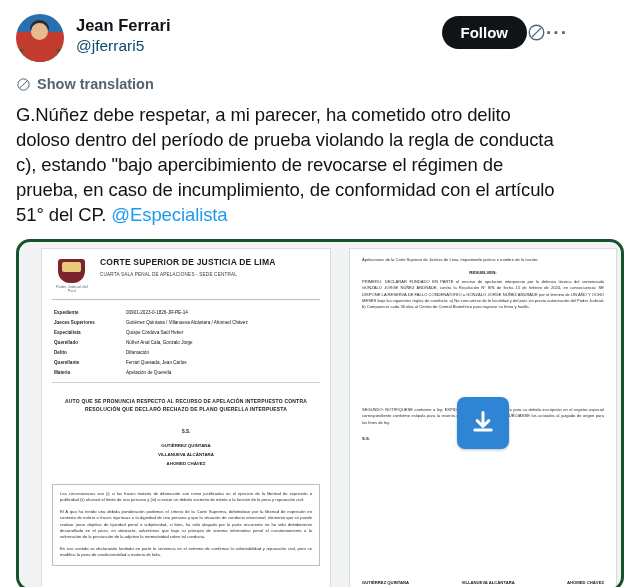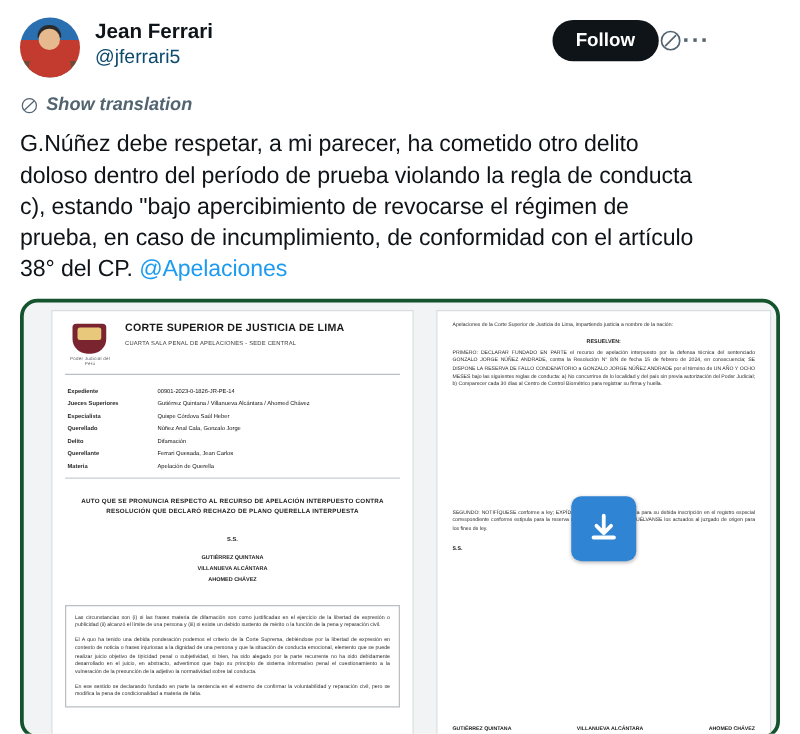--- a/index.html
+++ b/index.html
@@ -103,21 +103,20 @@
     gap: 6px;
     margin-top: 14px;
     margin-left: 0;
   }
   .translate-row .tr-icon { color: #536471; display:inline-flex; }
   .translate-link {
     color: #536471;
     font-size: 14.5px;
     font-weight: bold;
     cursor: pointer;
-    font-style: italic;
   }
   .tweet-text {
     margin-top: 10px;
     font-size: 18.5px;
     line-height: 25px;
     color: #0f1419;
     letter-spacing: -0.1px;
   }
   .mention { color: #1d9bf0; cursor: pointer; }
 
@@ -324,21 +323,21 @@
     <span class="tr-icon">
       <svg width="15" height="15" viewBox="0 0 24 24" aria-hidden="true">
         <circle cx="12" cy="12" r="9" fill="none" stroke="#536471" stroke-width="1.6"></circle>
         <line x1="5.5" y1="18" x2="18" y2="6" stroke="#536471" stroke-width="1.6"></line>
       </svg>
     </span>
     <span class="translate-link">Show translation</span>
   </div>
 
   <div class="tweet-text">
-    <span>G.Núñez debe respetar, a mi parecer, ha cometido otro delito doloso dentro del período de prueba violando la regla de conducta c), estando "bajo apercibimiento de revocarse el régimen de prueba, en caso de incumplimiento, de conformidad con el artículo 38° del CP. </span><span class="mention">@Apelaciones</span>
+    <span>G.Núñez debe respetar, a mi parecer, ha cometido otro delito doloso dentro del período de prueba violando la regla de conducta c), estando "bajo apercibimiento de revocarse el régimen de prueba, en caso de incumplimiento, de conformidad con el artículo 51° del CP. </span><span class="mention">@Especialista</span>
   </div>
 
   <div class="media">
 
     <div class="page page-left">
       <div class="doc-header">
         <div class="shield">
           <div class="s-box"></div>
           <div class="s-cap"></div>
           <div class="s-lbl">Poder Judicial del Perú</div>

